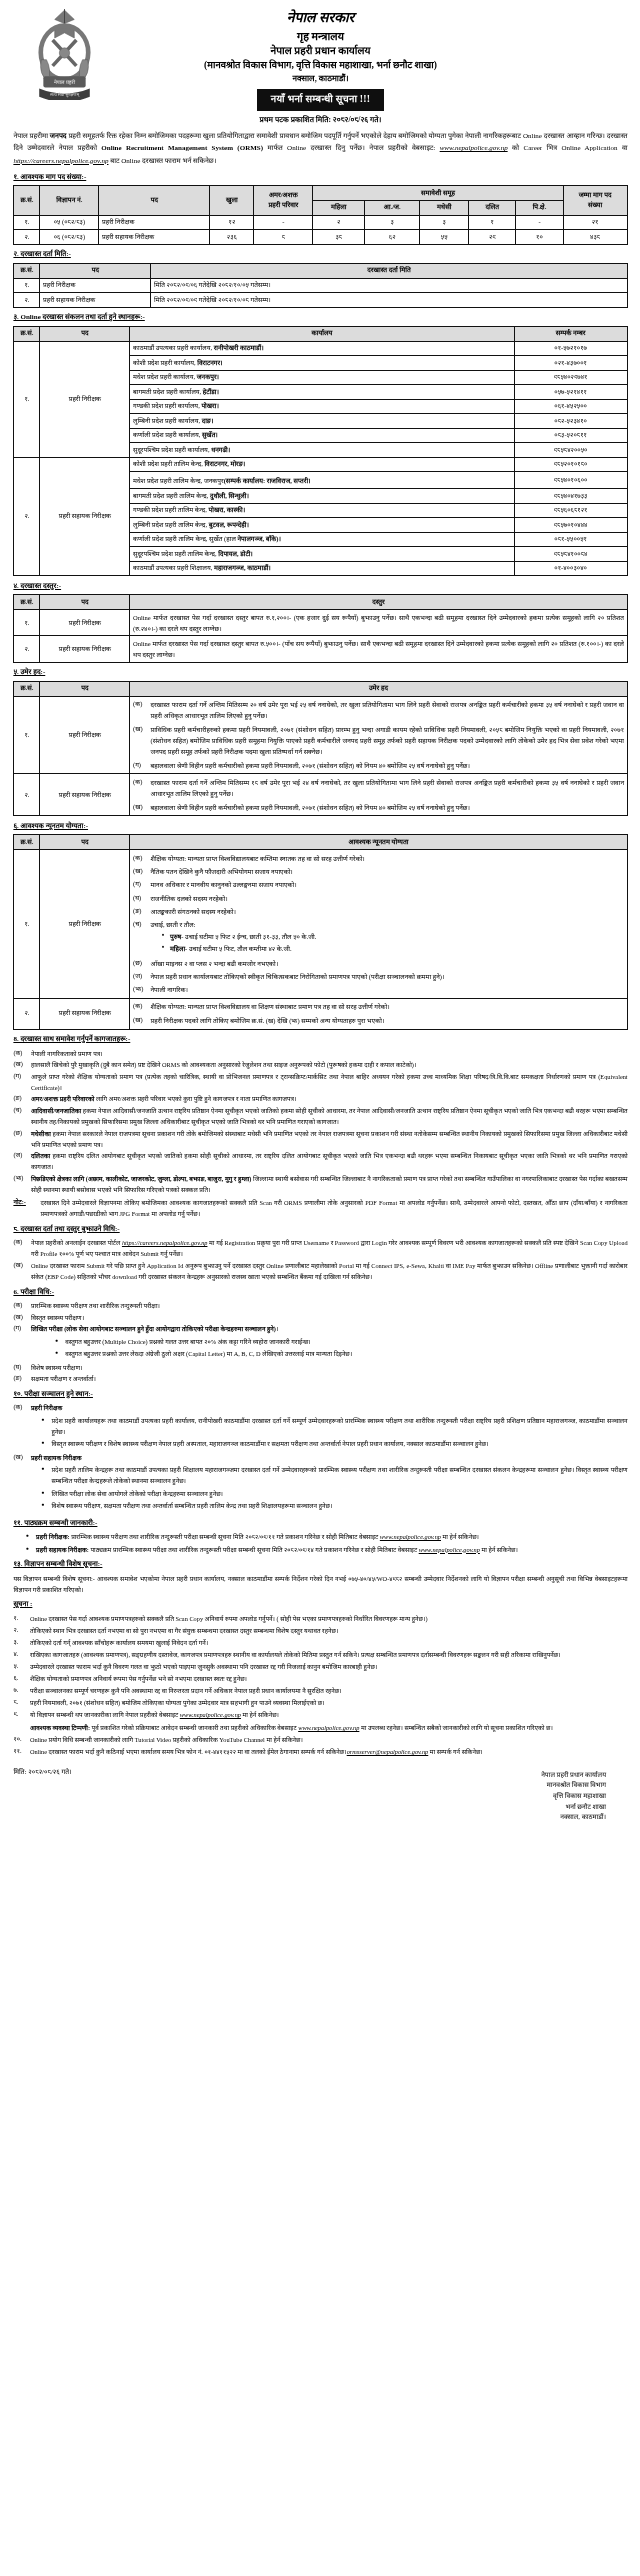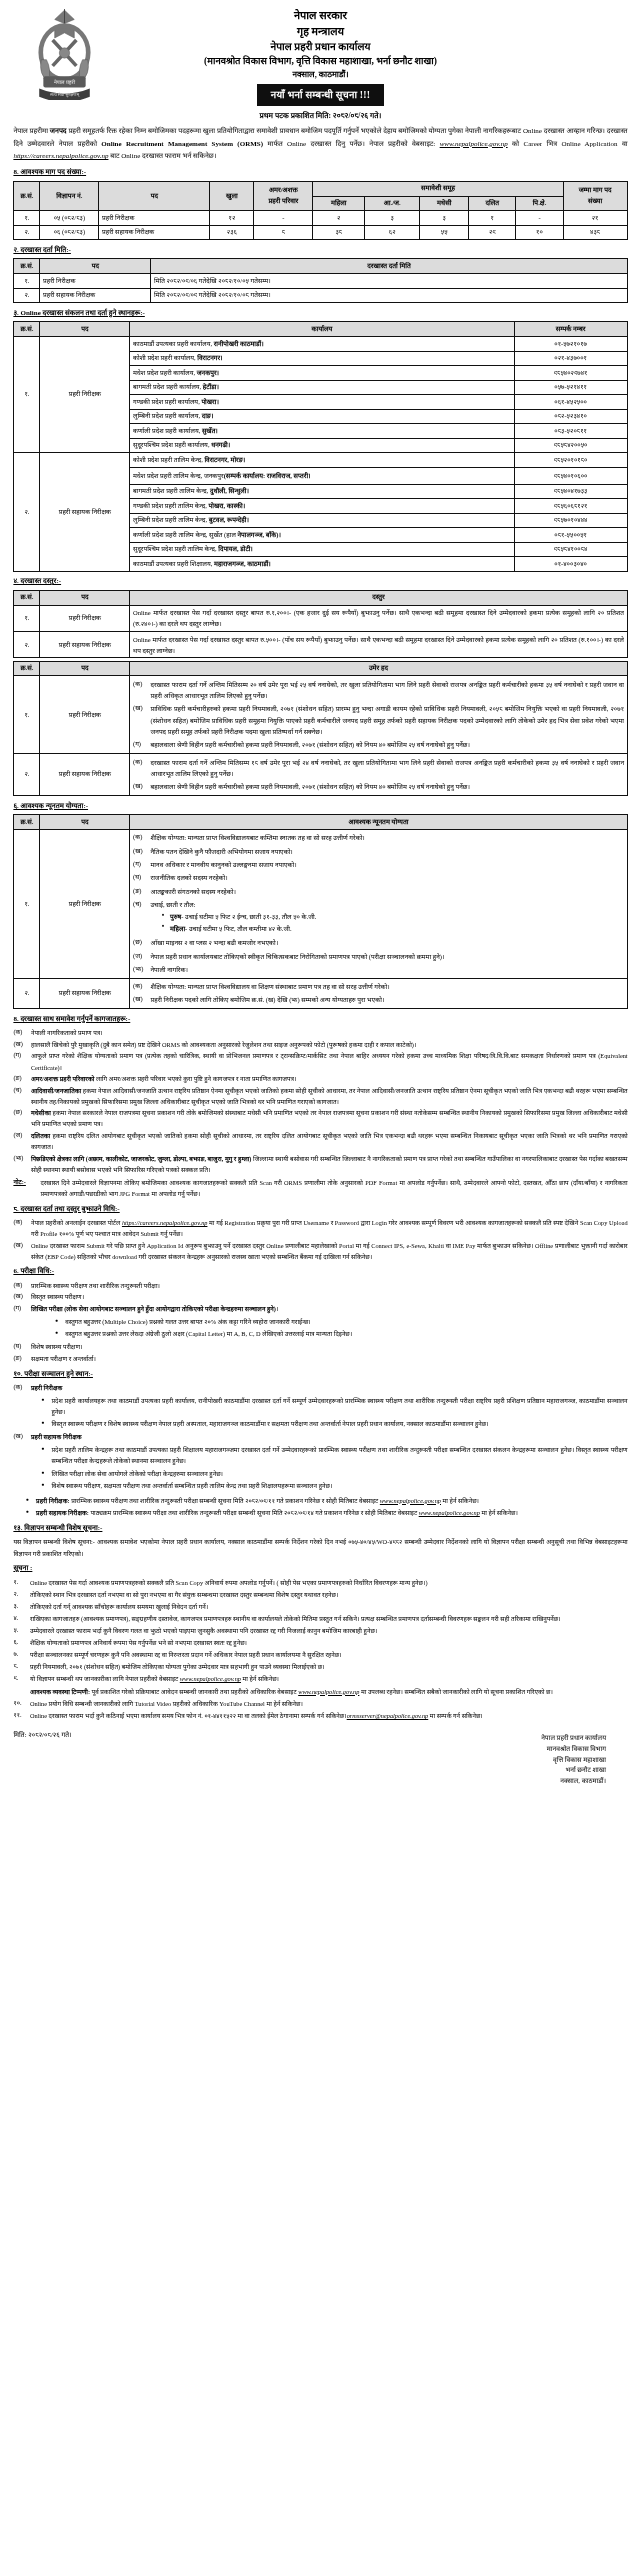--- a/index.html
+++ b/index.html
@@ -14,21 +14,21 @@
   }
   .page { width: 641px; padding: 5.2px 13.4px 9.3px 13.4px; }
 
   
   .header { position: relative; min-height: 106px; }
   .logo {
     position: absolute; left: 18.5px; top: 3.1px;
     width: 65px; height: 92px;
   }
   .head-center { text-align: center; padding-top: 3.1px; }
-  .head-center .l1 { font-size: 11px; font-weight: bold; line-height: 1.45; }
+  .head-center .l1 { font-size: 14px; font-weight: bold; line-height: 1.45; font-style: italic; }
   .head-center .l2 { font-size: 10.8px; font-weight: bold; line-height: 1.45; }
   .head-center .l3 { font-size: 10.3px; font-weight: bold; line-height: 1.45; }
   .head-center .l4 { font-size: 9.5px; font-weight: bold; line-height: 1.45; }
   .head-center .l5 { font-size: 8.2px; font-weight: bold; line-height: 1.5; }
   .banner {
     display: inline-block;
     background: #0f0f0f; color: #ffffff;
     font-size: 9.8px; font-weight: bold;
     padding: 2.6px 13.4px 3.6px 13.4px;
     margin: 3.6px 0 2.6px 0;
@@ -134,21 +134,21 @@
       <div class="l5">नक्साल, काठमाडौं।</div>
       <div class="banner">नयाँ भर्ना सम्बन्धी सूचना !!!</div>
       <div class="pubdate">प्रथम पटक प्रकाशित मिति: २०८२/०८/२६ गते।</div>
     </div>
   </div>
 
   <p class="intro">
     <span>नेपाल प्रहरीमा </span><b>जनपद</b><span> प्रहरी समूहतर्फ रिक्त रहेका निम्न बमोजिमका पदहरूमा खुला प्रतियोगिताद्वारा समावेशी प्रावधान बमोजिम पदपूर्ति गर्नुपर्ने भएकोले देहाय बमोजिमको योग्यता पुगेका नेपाली नागरिकहरूबाट Online दरखास्त आव्हान गरिन्छ। दरखास्त दिने उम्मेदवारले नेपाल प्रहरीको </span><b>Online Recruitment Management System (ORMS)</b><span> मार्फत Online दरखास्त दिनु पर्नेछ। नेपाल प्रहरीको वेबसाइट: </span><span class="ital-link">www.nepalpolice.gov.np</span><span> को Career भित्र Online Application वा </span><span class="ital-link">https://careers.nepalpolice.gov.np</span><span> बाट Online दरखास्त फाराम भर्न सकिनेछ।</span>
   </p>
 
-  <h2 class="sec"><span class="u">8. आवश्यक माग पद संख्या:-</span></h2>
+  <h2 class="sec"><span class="u">१. आवश्यक माग पद संख्या:-</span></h2>
   <table class="tbl">
     <thead>
       <tr>
         <th rowspan="2" style="width:26px">क्र.सं.</th>
         <th rowspan="2" style="width:59px">विज्ञापन नं.</th>
         <th rowspan="2" style="width:111px">पद</th>
         <th rowspan="2" style="width:44px">खुला</th>
         <th rowspan="2" style="width:59px">
           <div>अमर/अशक्त</div>
           <div>प्रहरी परिवार</div>
@@ -318,20 +318,21 @@
         <td class="j">Online मार्फत दरखास्त पेस गर्दा दरखास्त दस्तुर बापत रु.१,२००।- (एक हजार दुई सय रूपैयाँ) बुझाउनु पर्नेछ। साथै एकभन्दा बढी समूहमा दरखास्त दिने उम्मेदवारको हकमा प्रत्येक समूहको लागि २० प्रतिशत (रु.२४०।-) का दरले थप दस्तुर लाग्नेछ।</td>
       </tr>
       <tr>
         <td class="c">२.</td>
         <td class="c">प्रहरी सहायक निरीक्षक</td>
         <td class="j">Online मार्फत दरखास्त पेस गर्दा दरखास्त दस्तुर बापत रु.५००।- (पाँच सय रूपैयाँ) बुझाउनु पर्नेछ। साथै एकभन्दा बढी समूहमा दरखास्त दिने उम्मेदवारको हकमा प्रत्येक समूहको लागि २० प्रतिशत (रु.१००।-) का दरले थप दस्तुर लाग्नेछ।</td>
       </tr>
     </tbody>
   </table>
 
+  <h2 class="sec"><span class="u">५. उमेर हद:-</span></h2>
   <table class="tbl">
     <thead>
       <tr>
         <th style="width:26px">क्र.सं.</th>
         <th style="width:90px">पद</th>
         <th>उमेर हद</th>
       </tr>
     </thead>
     <tbody id="t5body">
         <tr>
@@ -540,20 +541,21 @@
       <div class="oitem">
         <div class="okey">(ख)</div>
         <div class="oval"><b>प्रहरी सहायक निरीक्षक</b><ul class="dotlist" style="margin-left: 10.3px;">
             <li>प्रदेश प्रहरी तालिम केन्द्रहरू तथा काठमाडौं उपत्यका प्रहरी शिक्षालय महाराजगञ्जमा दरखास्त दर्ता गर्ने उम्मेदवारहरूको प्रारम्भिक स्वास्थ्य परीक्षण तथा शारीरिक तन्दुरूस्ती परीक्षा सम्बन्धित दरखास्त संकलन केन्द्रहरूमा सञ्चालन हुनेछ। विस्तृत स्वास्थ्य परीक्षण सम्बन्धित परीक्षा केन्द्रहरूले तोकेको स्थानमा सञ्चालन हुनेछ।</li>
             <li>लिखित परीक्षा लोक सेवा आयोगले तोकेको परीक्षा केन्द्रहरुमा सञ्चालन हुनेछ।</li>
             <li>विशेष स्वास्थ्य परीक्षण, सक्षमता परीक्षण तथा अन्तर्वार्ता सम्बन्धित प्रहरी तालिम केन्द्र तथा प्रहरी शिक्षालयहरूमा सञ्चालन हुनेछ।</li>
           </ul></div>
       </div>
     </div>
 
+  <h2 class="sec"><span class="u">११. पाठ्यक्रम सम्बन्धी जानकारी:-</span></h2>
   <div class="olist" id="s11list">
       <ul class="dotlist" style="margin-left: 12.4px;">
         <li><b>प्रहरी निरीक्षक:</b> प्रारम्भिक स्वास्थ्य परीक्षण तथा शारीरिक तन्दुरूस्ती परीक्षा सम्बन्धी सूचना मिति २०८२/०९/११ गते प्रकाशन गरिनेछ र सोही मितिबाट वेबसाइट <span class="ital-link">www.nepalpolice.gov.np</span> मा हेर्न सकिनेछ।</li>
         <li><b>प्रहरी सहायक निरीक्षक:</b> पाठ्यक्रम प्रारम्भिक स्वास्थ्य परीक्षा तथा शारीरिक तन्दुरूस्ती परीक्षा सम्बन्धी सूचना मिति २०८२/०९/१४ गते प्रकाशन गरिनेछ र सोही मितिबाट वेबसाइट <span class="ital-link">www.nepalpolice.gov.np</span> मा हेर्न सकिनेछ।</li>
       </ul>
     </div>
 
   <h2 class="sec"><span class="u">१३. विज्ञापन सम्बन्धी विशेष सूचना:-</span></h2>
   <div class="oval" style="display:block">यस विज्ञापन सम्बन्धी विशेष सूचना:- आवश्यक समावेश भएकोमा नेपाल प्रहरी प्रधान कार्यालय, नक्साल काठमाडौंमा सम्पर्क निर्देशन गरेको दिन नभई ०७५-४०/४५/WO-४९८२ सम्बन्धी उम्मेदवार निर्देशनको लागि यो विज्ञापन परीक्षा सम्बन्धी अनुसूची तथा विभिन्न वेबसाइटहरूमा विज्ञापन गरी प्रकाशित गरिएको।</div>
 

